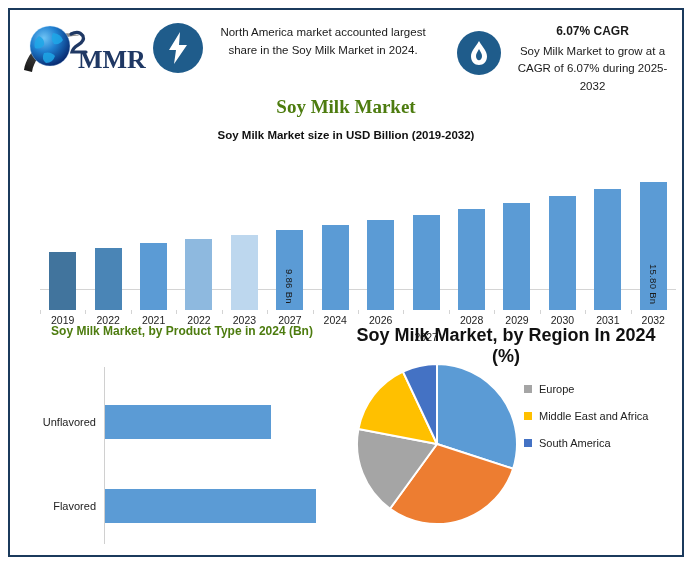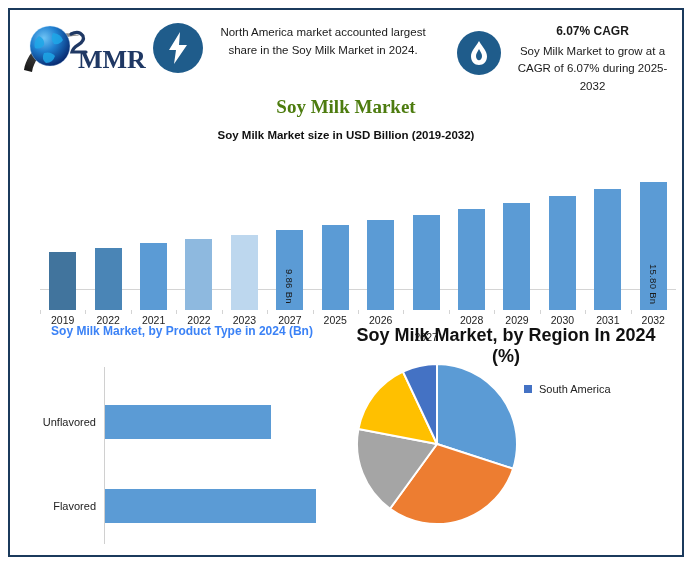--- a/index.html
+++ b/index.html
@@ -101,21 +101,21 @@
   }
 
   
   #hbar-panel {
     position: absolute; left: 6px; top: 313px;
     width: 330px; height: 230px;
   }
   #hbar-title {
     position: absolute; left: 18px; top: 0; width: 296px;
     text-align: center; font-weight: bold; font-size: 12px;
-    color: #3b82f6; line-height: 1.45;
+    color: #4d7c0f; line-height: 1.45;
   }
   #hbar-plot {
     position: absolute; left: 88px; top: 44px;
     width: 228px; height: 177px;
   }
   #hbar-axis {
     position: absolute; left: 0; top: 0; width: 1px; height: 177px;
     background: #d0d0d0;
   }
   .hbar-row { position: absolute; left: 1px; height: 34px; }
@@ -240,21 +240,21 @@
         <div class="bc-col" style="left: 227.143px; width: 45.4286px;">
           <div class="bc-tick"></div>
           <div class="bc-bar" style="height: 80.0069px; left: 9.21429px; background: rgb(91, 155, 213);">
             <span class="bc-bar-label" style="bottom: 6px;">9.86 Bn</span>
           </div>
           <div class="bc-xlabel" style="width: 45.4286px;">2027</div>
         </div>
         <div class="bc-col" style="left: 272.571px; width: 45.4286px;">
           <div class="bc-tick"></div>
           <div class="bc-bar" style="height: 84.7943px; left: 9.21429px; background: rgb(91, 155, 213);"></div>
-          <div class="bc-xlabel" style="width: 45.4286px;">2025</div>
+          <div class="bc-xlabel" style="width: 45.4286px;">2024</div>
         </div>
         <div class="bc-col" style="left: 318px; width: 45.4286px;">
           <div class="bc-tick"></div>
           <div class="bc-bar" style="height: 89.9874px; left: 9.21429px; background: rgb(91, 155, 213);"></div>
           <div class="bc-xlabel" style="width: 45.4286px;">2026</div>
         </div>
         <div class="bc-col" style="left: 363.429px; width: 45.4286px;">
           <div class="bc-tick"></div>
           <div class="bc-bar" style="height: 95.424px; left: 9.21429px; background: rgb(91, 155, 213);"></div>
           <div class="bc-xlabel" style="width: 45.4286px; margin-top: 17px;">2027</div>
@@ -312,19 +312,27 @@
       <g id="pie-slices">
           <path d="M 83 85 L 83.00 5.00 A 80 80 0 0 1 159.08 109.72 Z" fill="#5B9BD5" stroke="#ffffff" stroke-width="2"></path>
           <path d="M 83 85 L 159.08 109.72 A 80 80 0 0 1 35.98 149.72 Z" fill="#ED7D31" stroke="#ffffff" stroke-width="2"></path>
           <path d="M 83 85 L 35.98 149.72 A 80 80 0 0 1 4.42 70.01 Z" fill="#A5A5A5" stroke="#ffffff" stroke-width="2"></path>
           <path d="M 83 85 L 4.42 70.01 A 80 80 0 0 1 48.94 12.61 Z" fill="#FFC000" stroke="#ffffff" stroke-width="2"></path>
           <path d="M 83 85 L 48.94 12.61 A 80 80 0 0 1 83.00 5.00 Z" fill="#4472C4" stroke="#ffffff" stroke-width="2"></path>
         </g>
     </svg>
     <div id="pie-legend">
         <div class="legend-item">
+          <span class="legend-swatch" style="background: rgb(165, 165, 165);"></span>
+          <span class="legend-label">Europe</span>
+        </div>
+        <div class="legend-item">
+          <span class="legend-swatch" style="background: rgb(255, 192, 0);"></span>
+          <span class="legend-label">Middle East and Africa</span>
+        </div>
+        <div class="legend-item">
           <span class="legend-swatch" style="background: rgb(68, 114, 196);"></span>
           <span class="legend-label">South America</span>
         </div>
       </div>
   </div>
 
 </div>
 
 </body></html>

